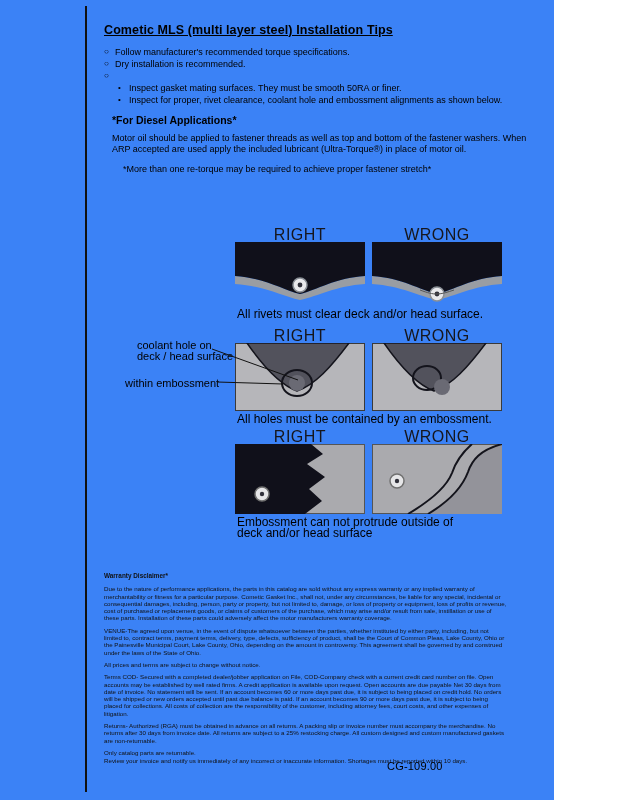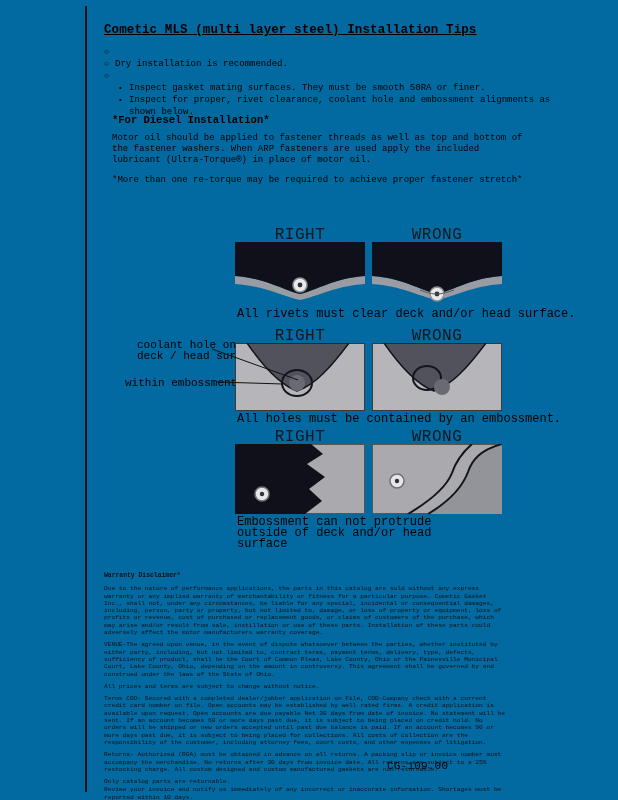--- a/index.html
+++ b/index.html
@@ -1,33 +1,33 @@
 <!DOCTYPE html>
 <html><head>
 <meta charset="utf-8">
 <style>
   * { margin:0; padding:0; box-sizing:border-box; }
   html,body { background:#ffffff; }
   body { font-family:"Liberation Sans","DejaVu Sans",sans-serif; color:#000; }
-  .page { position:relative; width:618px; height:800px; background:#0369a1; overflow:hidden;font-family:Liberation Mono, monospace; }
+  .page { position:relative; width:554px; height:800px; background:#3b82f6; overflow:hidden; }
 
   .left-rule { position:absolute; left:85px; top:6px; width:2px; height:786px; background:#111; }
 
   .title { position:absolute; left:104px; top:23px; font-size:12.5px; font-weight:bold;
            text-decoration:underline; letter-spacing:0.1px; }
 
   .bullets { position:absolute; left:104px; top:46px; width:450px; font-size:9px; }
   .bullet-row { display:flex; gap:4px; line-height:12px; }
   .bullet-row .marker { width:7px; flex:none; font-size:8px; line-height:12px; }
   .bullet-row.sub { margin-left:14px; }
 
   .diesel { position:absolute; left:112px; top:115px; width:416px; font-size:9px; line-height:11px; }
   .diesel h2 { font-size:10.5px; font-weight:bold; margin-bottom:7px; }
   .diesel p { margin-bottom:9px; }
-  .diesel .note { margin-top:2px; }
+  .diesel .note { margin-top:2px;margin-left:11px; }
 
   .hdr { position:absolute; width:130px; text-align:center; font-size:16px; color:#16161c; letter-spacing:0.5px; }
   .panel { position:absolute; width:130px; line-height:0; }
   .cap { position:absolute; left:237px; font-size:12px; line-height:11px; }
   .cap3 { width:240px; }
 
   .dlabel { position:absolute; font-size:11px; line-height:11px; color:#000; }
   .leader { position:absolute; left:205px; top:344px; z-index:5; }
 
   .legal { position:absolute; left:104px; top:572px; width:403px; font-size:6.2px; line-height:7.3px; color:#111; }
@@ -42,41 +42,42 @@
 
 <div class="page">
 
   <div class="left-rule"></div>
 
   <h1 class="title">Cometic MLS (multi layer steel) Installation Tips</h1>
 
   <div class="bullets">
     <div class="bullet-row">
       <span class="marker">○</span>
+      <span>Follow manufacturer's recommended torque specifications.</span>
     </div>
     <div class="bullet-row">
       <span class="marker">○</span>
       <span>Dry installation is recommended.</span>
     </div>
     <div class="bullet-row">
       <span class="marker">○</span>
     </div>
     <div class="bullet-row sub">
       <span class="marker">•</span>
       <span>Inspect gasket mating surfaces.  They must be smooth 50RA or finer.</span>
     </div>
     <div class="bullet-row sub">
       <span class="marker">•</span>
       <span>Inspect for proper, rivet clearance, coolant hole and embossment alignments as shown below.</span>
     </div>
   </div>
 
   <div class="diesel">
-    <h2>*For Diesel Installation*</h2>
-    <p>Motor oil should be applied to fastener threads as well as top and bottom of the fastener washers. When ARP fasteners are used apply the included lubricant (Ultra-Torque®) in place of motor oil.</p>
+    <h2>*For Diesel Applications*</h2>
+    <p>Motor oil should be applied to fastener threads as well as top and bottom of the fastener washers. When ARP accepted are used apply the included lubricant (Ultra-Torque®) in place of motor oil.</p>
     <p class="note">*More than one re-torque may be required to achieve proper fastener stretch*</p>
   </div>
 
   <div class="hdr" style="left:235px; top:226px;">RIGHT</div>
   <div class="hdr" style="left:372px; top:226px;">WRONG</div>
 
   <div class="panel" style="left:235px; top:242px;">
     <svg width="130" height="62" viewBox="0 0 130 62">
       <path d="M0,34 C30,36 48,48 65,52 C82,48 100,36 130,34 L130,42 C100,44 84,54 65,58 C46,54 30,44 0,42 Z" fill="#999da3"></path>
       <path d="M0,0 H130 V34 C100,36 82,48 65,52 C48,48 30,36 0,34 Z" fill="#10101a"></path>

